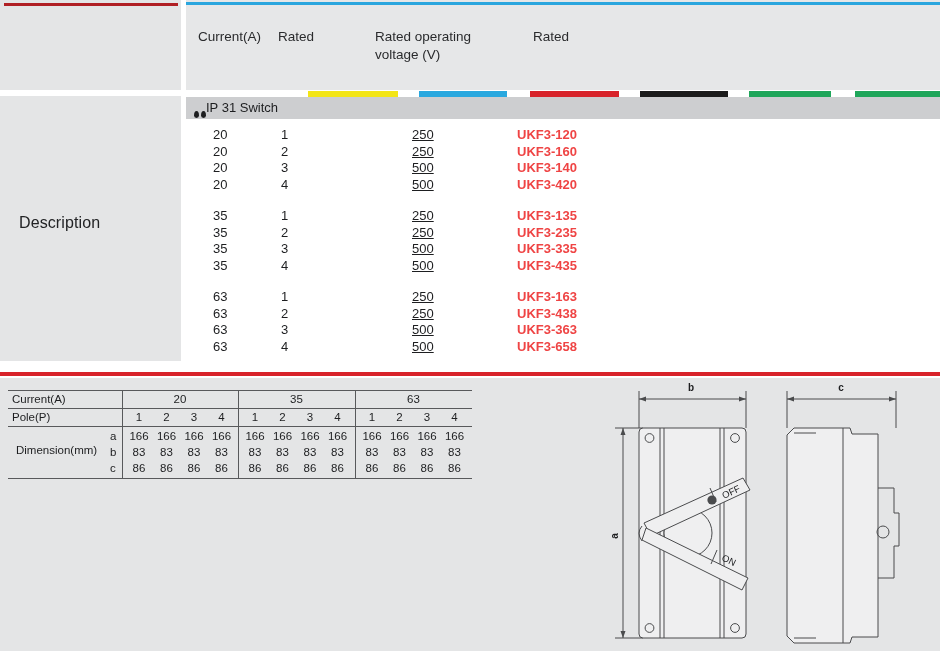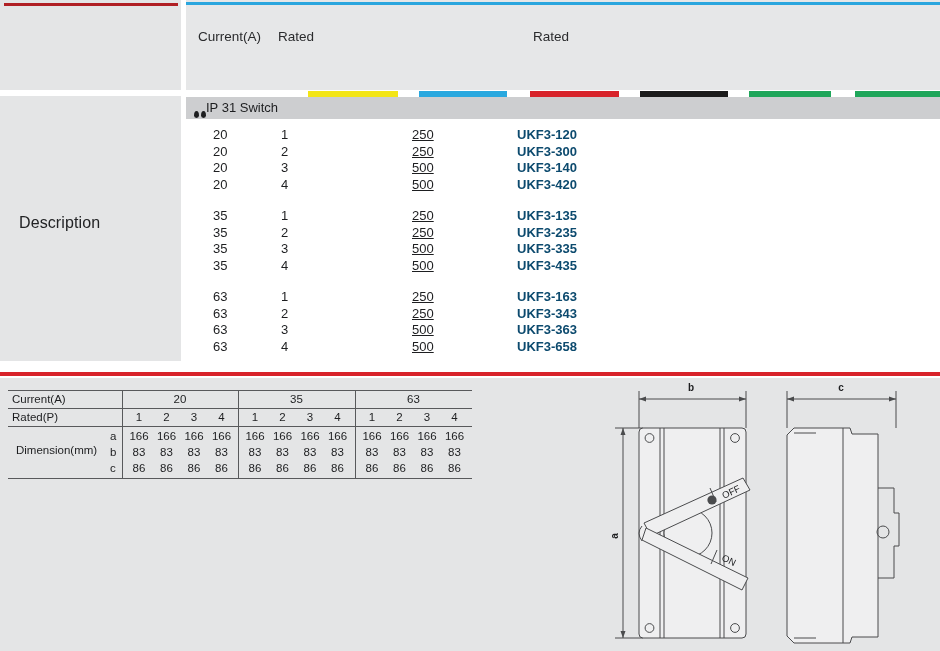--- a/index.html
+++ b/index.html
@@ -64,21 +64,21 @@
   .drop{display:inline-block;width:5px;height:7px;background:#1d1e20;
         border-radius:50% 50% 50% 50% / 65% 65% 35% 35%;
         transform:rotate(0deg);margin-right:2px;}
 
   
   .data-area{position:absolute;left:186px;top:119px;width:754px;height:242px;background:#ffffff;}
   .row{position:absolute;height:17px;font-size:13px;color:#1d1e20;}
   .c-cur{position:absolute;left:213px;width:40px;}
   .c-pol{position:absolute;left:281px;width:20px;}
   .c-vol{position:absolute;left:412px;width:40px;text-decoration:underline;}
-  .c-mod{position:absolute;left:517px;width:90px;font-weight:bold;color:#0c4a6e;}
+  .c-mod{position:absolute;left:517px;width:90px;font-weight:bold;color:#ef4444;}
 
   
   .red-divider{
     position:absolute;left:0;top:372px;width:940px;height:4px;background:#d8232a;
   }
 
   
   .bottom{
     position:absolute;left:0;top:378px;width:940px;height:273px;background:#e4e5e6;
   }
@@ -102,20 +102,24 @@
   <div class="desc-panel2"></div>
   <div class="desc-label">Description</div>
   <div class="desc-watermark"></div>
 
   <div class="head-panel">
     <div class="topline"></div>
   </div>
 
   <div class="hcell h-current">Current(A)</div>
   <div class="hcell h-pole">Rated</div>
+  <div class="hcell h-rated">
+    <div>Rated operating</div>
+    <div>voltage (V)</div>
+  </div>
   <div class="hcell h-model">Rated</div>
 
   <div id="swatches">
       <div class="swatch" style="left: 308px; width: 90px; background: rgb(243, 229, 22);"></div>
       <div class="swatch" style="left: 419px; width: 88px; background: rgb(41, 168, 223);"></div>
       <div class="swatch" style="left: 530px; width: 89px; background: rgb(216, 35, 42);"></div>
       <div class="swatch" style="left: 640px; width: 88px; background: rgb(27, 27, 27);"></div>
       <div class="swatch" style="left: 749px; width: 82px; background: rgb(31, 166, 90);"></div>
       <div class="swatch" style="left: 855px; width: 85px; background: rgb(31, 166, 90);"></div>
     </div>
@@ -131,21 +135,21 @@
       <div class="row" style="top: 127px; left: 0px; width: 940px;">
         <span class="c-cur">20</span>
         <span class="c-pol">1</span>
         <span class="c-vol">250</span>
         <span class="c-mod">UKF3-120</span>
       </div>
       <div class="row" style="top: 143.5px; left: 0px; width: 940px;">
         <span class="c-cur">20</span>
         <span class="c-pol">2</span>
         <span class="c-vol">250</span>
-        <span class="c-mod">UKF3-300</span>
+        <span class="c-mod">UKF3-160</span>
       </div>
       <div class="row" style="top: 160px; left: 0px; width: 940px;">
         <span class="c-cur">20</span>
         <span class="c-pol">3</span>
         <span class="c-vol">500</span>
         <span class="c-mod">UKF3-140</span>
       </div>
       <div class="row" style="top: 176.5px; left: 0px; width: 940px;">
         <span class="c-cur">20</span>
         <span class="c-pol">4</span>
@@ -179,21 +183,21 @@
       <div class="row" style="top: 289px; left: 0px; width: 940px;">
         <span class="c-cur">63</span>
         <span class="c-pol">1</span>
         <span class="c-vol">250</span>
         <span class="c-mod">UKF3-163</span>
       </div>
       <div class="row" style="top: 305.5px; left: 0px; width: 940px;">
         <span class="c-cur">63</span>
         <span class="c-pol">2</span>
         <span class="c-vol">250</span>
-        <span class="c-mod">UKF3-343</span>
+        <span class="c-mod">UKF3-438</span>
       </div>
       <div class="row" style="top: 322px; left: 0px; width: 940px;">
         <span class="c-cur">63</span>
         <span class="c-pol">3</span>
         <span class="c-vol">500</span>
         <span class="c-mod">UKF3-363</span>
       </div>
       <div class="row" style="top: 338.5px; left: 0px; width: 940px;">
         <span class="c-cur">63</span>
         <span class="c-pol">4</span>
@@ -208,21 +212,21 @@
 
   <div id="dimtable">
       <div class="dim-line" style="left: 8px; top: 390px; width: 464px; height: 1px;"></div>
       <div class="dim-line" style="left: 8px; top: 408px; width: 464px; height: 1px;"></div>
       <div class="dim-line" style="left: 8px; top: 426px; width: 464px; height: 1px;"></div>
       <div class="dim-line" style="left: 8px; top: 478px; width: 464px; height: 1px;"></div>
       <div class="dim-line" style="left: 122px; top: 390px; width: 1px; height: 88px;"></div>
       <div class="dim-line" style="left: 238px; top: 390px; width: 1px; height: 88px;"></div>
       <div class="dim-line" style="left: 355px; top: 390px; width: 1px; height: 88px;"></div>
       <div class="dim-t" style="left: 12px; top: 393px;">Current(A)</div>
-      <div class="dim-t" style="left: 12px; top: 411px;">Rated(P)</div>
+      <div class="dim-t" style="left: 12px; top: 411px;">Pole(P)</div>
       <div class="dim-t" style="left: 16px; top: 444px;">Dimension(mm)</div>
       <div class="dim-num" style="left: 167px; top: 393px; width: 26px;">20</div>
       <div class="dim-num" style="left: 283.5px; top: 393px; width: 26px;">35</div>
       <div class="dim-num" style="left: 400.5px; top: 393px; width: 26px;">63</div>
       <div class="dim-num" style="left: 128px; top: 411px; width: 22px;">1</div>
       <div class="dim-num" style="left: 155.5px; top: 411px; width: 22px;">2</div>
       <div class="dim-num" style="left: 183px; top: 411px; width: 22px;">3</div>
       <div class="dim-num" style="left: 210.5px; top: 411px; width: 22px;">4</div>
       <div class="dim-num" style="left: 244px; top: 411px; width: 22px;">1</div>
       <div class="dim-num" style="left: 271.5px; top: 411px; width: 22px;">2</div>

